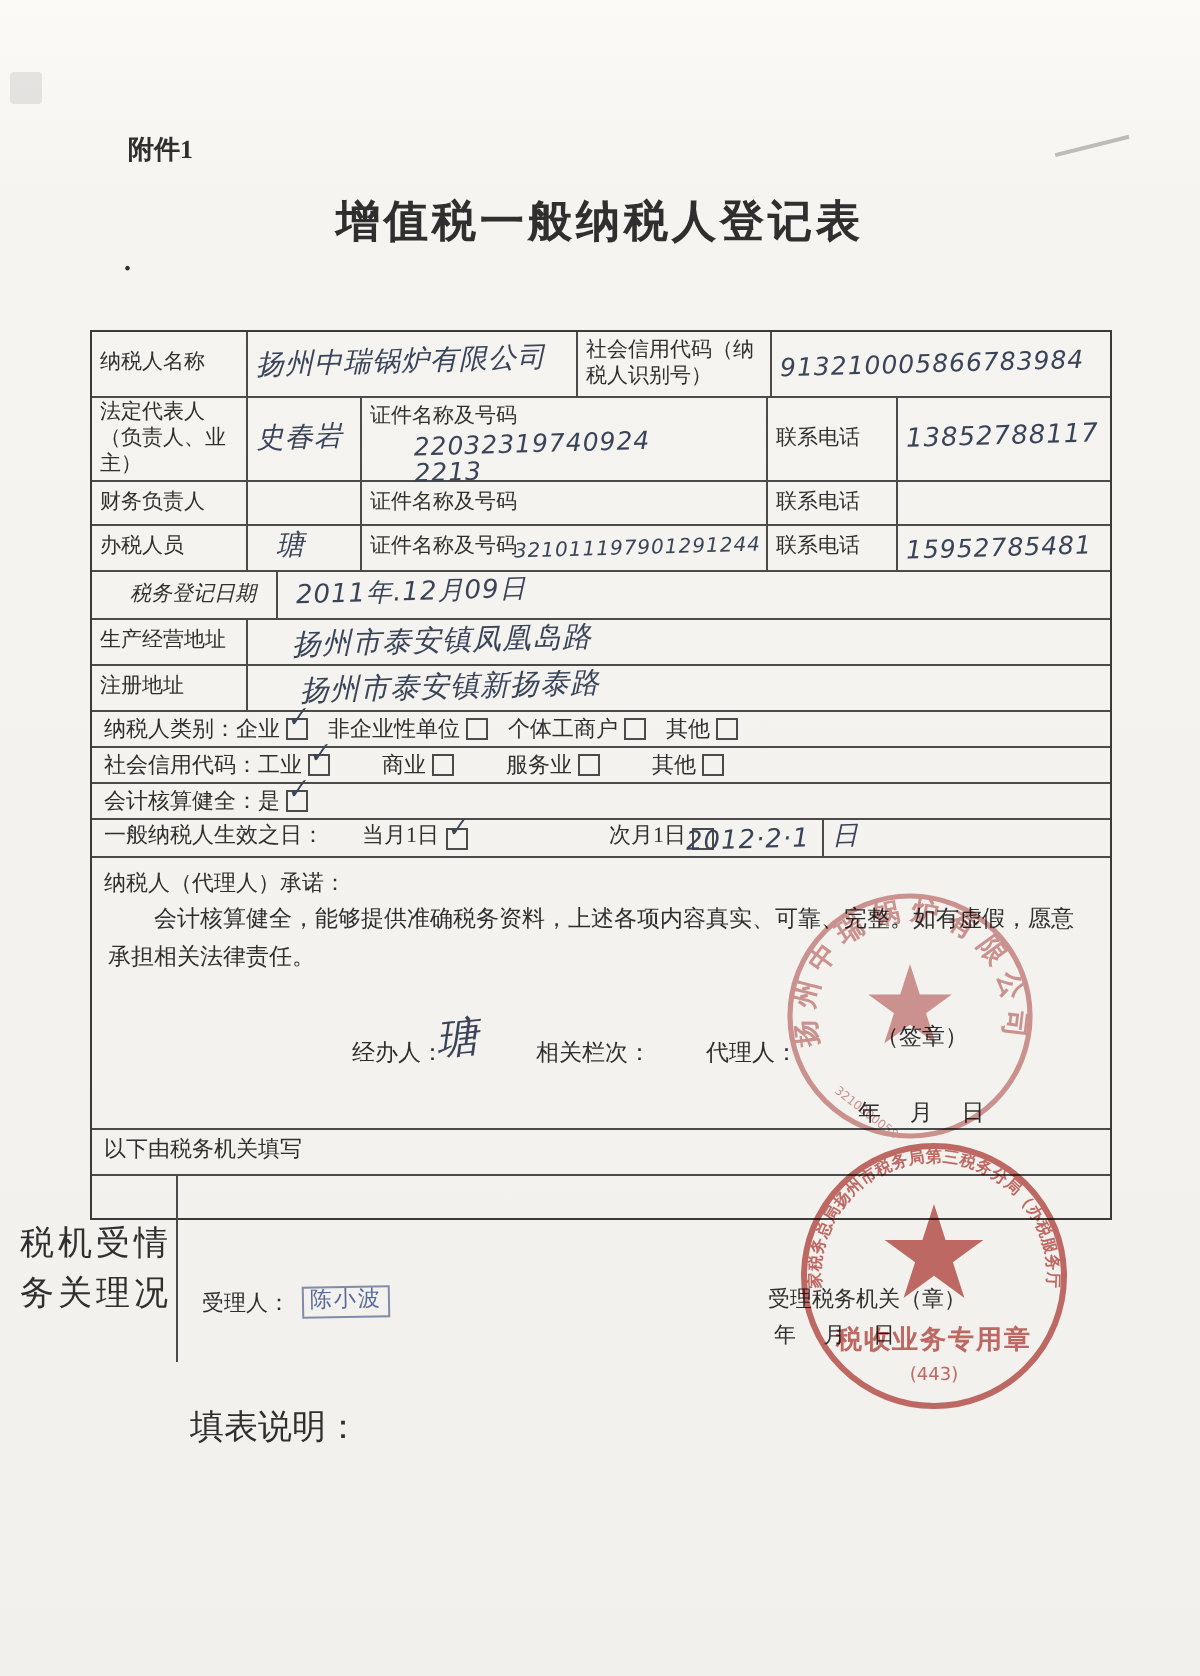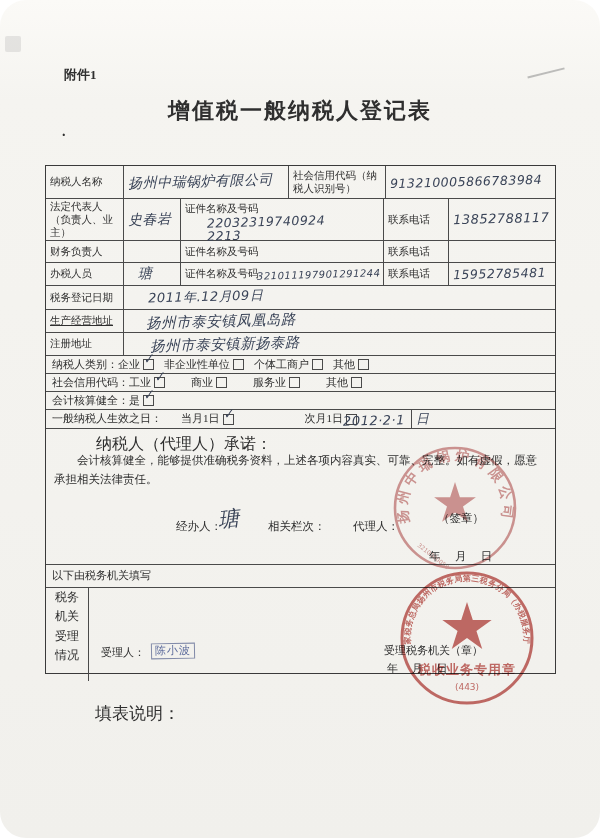--- a/index.html
+++ b/index.html
@@ -1,58 +1,58 @@
 <!DOCTYPE html>
 <html><head>
 <meta charset="utf-8">
 <style>
   html,body{margin:0;padding:0;}
   .page{
     position:relative;width:600px;height:838px;overflow:hidden;
     background:linear-gradient(180deg,#fbfaf7 0%,#f5f4f0 12%,#f3f2ee 60%,#f1f0ec 100%);
-    font-family:"Liberation Serif","DejaVu Serif",serif;color:#2f2f2f;border-radius:26px;
+    font-family:"Liberation Serif","DejaVu Serif",serif;color:#2f2f2f;
   }
   .p{font-family:"Liberation Serif","DejaVu Serif",serif;color:#2f2f2f;}
   .hw{
     font-family:"DejaVu Sans",sans-serif;font-style:italic;color:#3a4458;
     transform:rotate(-1.6deg);letter-spacing:.5px;white-space:nowrap;
   }
   .attachment{position:absolute;left:64px;top:66px;font-size:13px;font-weight:bold;}
   .doc-title{position:absolute;left:0;right:0;top:96px;text-align:center;font-size:22px;font-weight:bold;letter-spacing:2px;}
   .title-dot{position:absolute;left:62px;top:124px;font-size:14px;font-weight:bold;}
   .smudge{position:absolute;left:5px;top:36px;width:16px;height:16px;background:#9a9a9a;opacity:.22;border-radius:2px;}
   .pen-scratch{position:absolute;left:527px;top:72px;width:38px;height:1.5px;background:#8d8d8d;opacity:.55;transform:rotate(-14deg);}
   
-  .tbl{position:absolute;left:45px;top:165px;width:511px;height:509px;border:1.5px solid #3a3a3a;box-sizing:border-box;}
+  .tbl{position:absolute;left:45px;top:165px;width:511px;height:445px;border:1.5px solid #3a3a3a;box-sizing:border-box;}
   .row{position:absolute;left:0;width:100%;border-bottom:1px solid #4a4a4a;box-sizing:border-box;}
   .row.last{border-bottom:none;}
   .cell{position:absolute;top:0;bottom:0;border-right:1px solid #4a4a4a;box-sizing:border-box;
         display:flex;align-items:center;padding:1px 4px;font-size:11px;line-height:1.25;}
   .cell.nb{border-right:none;}
   .cell.topleft{align-items:flex-start;}
   .lbl{font-size:10.5px;}
   
   #r1{top:0;height:33px;} #r2{top:33px;height:42px;} #r3{top:75px;height:22px;}
   #r4{top:97px;height:23px;} #r5{top:120px;height:24px;} #r6{top:144px;height:23px;}
   #r7{top:167px;height:23px;} #r8{top:190px;height:18px;} #r9{top:208px;height:18px;}
   #r10{top:226px;height:18px;} #r11{top:244px;height:19px;} #r12{top:263px;height:136px;}
   #r13{top:399px;height:23px;} #r14{top:422px;height:93px;border-bottom:none;}
   
   .optrow{display:flex;align-items:center;font-size:11px;padding-left:6px;}
   .opt{display:inline-flex;align-items:center;margin-right:10px;}
   .opt .box{position:relative;display:inline-block;width:9px;height:9px;border:1px solid #4a4a4a;margin-left:3px;}
   .tick{position:absolute;left:-1px;top:-9px;font-size:13px;font-style:italic;color:#3a4458;transform:rotate(-10deg);display:none;}
   .wide .opt{margin-right:26px;}
   
-  .commit-title{position:absolute;left:6px;top:5px;font-size:16px;margin-left:44px;}
+  .commit-title{position:absolute;left:6px;top:5px;font-size:11px;}
   .commit-body{position:absolute;left:8px;top:22px;width:494px;font-size:11.5px;line-height:1.65;text-indent:2em;}
   .sigrow span{position:absolute;font-size:11.5px;}
   .seal-wrap{position:absolute;z-index:6;pointer-events:none;mix-blend-mode:multiply;}
   
-  .vlbl{flex-direction:column;justify-content:flex-start;gap:2px;font-size:12px;}
+  .vlbl{flex-direction:row;justify-content:flex-end;gap:2px;font-size:17px;}
   .vlbl span{display:block;text-align:center;line-height:1.45;}
   .stampname{display:inline-block;border:1px solid rgba(92,104,146,.75);color:#59689a;
              font-size:11px;padding:0 3px;margin-left:6px;transform:rotate(-1deg);letter-spacing:1px;}
   
   .notes{position:absolute;left:95px;top:700px;width:470px;font-size:17px;line-height:1.64;}
   .notes .nlabel{position:absolute;left:0;top:0;}
   .notes .nlist{margin-left:57px;width:410px;}
   .notes .nitem{padding-left:13px;text-indent:-13px;}
   .pre{white-space:pre;}
 </style>
@@ -135,30 +135,30 @@
         </div>
       <div class="cell" style="left:338px;width:65px;">
         <span class="lbl">联系电话</span>
         </div>
       <div class="cell nb" style="left:403px;width:108px;">
         <span class="hw" style="font-size:12.5px;">15952785481</span>
         </div>
     </div>
 
     <div class="row" id="r5">
-      <div class="cell" style="left:0;width:78px;">
+      <div class="cell" style="left:15px;width:78px;font-style:italic;">
         <span class="lbl">税务登记日期</span>
         </div>
       <div class="cell nb" style="left:78px;width:433px;">
         <span class="hw" style="font-size:13px;margin-left:20px;">2011年.12月09日</span>
         </div>
     </div>
 
     <div class="row" id="r6">
-      <div class="cell" style="left:0;width:78px;text-decoration:underline;">
+      <div class="cell" style="left:0;width:78px;">
         <span class="lbl">生产经营地址</span>
         </div>
       <div class="cell nb" style="left:78px;width:433px;">
         <span class="hw" style="font-size:14.5px;margin-left:18px;">扬州市泰安镇凤凰岛路</span>
         </div>
     </div>
 
     <div class="row" id="r7">
       <div class="cell" style="left:0;width:78px;">
         <span class="lbl">注册地址</span>

